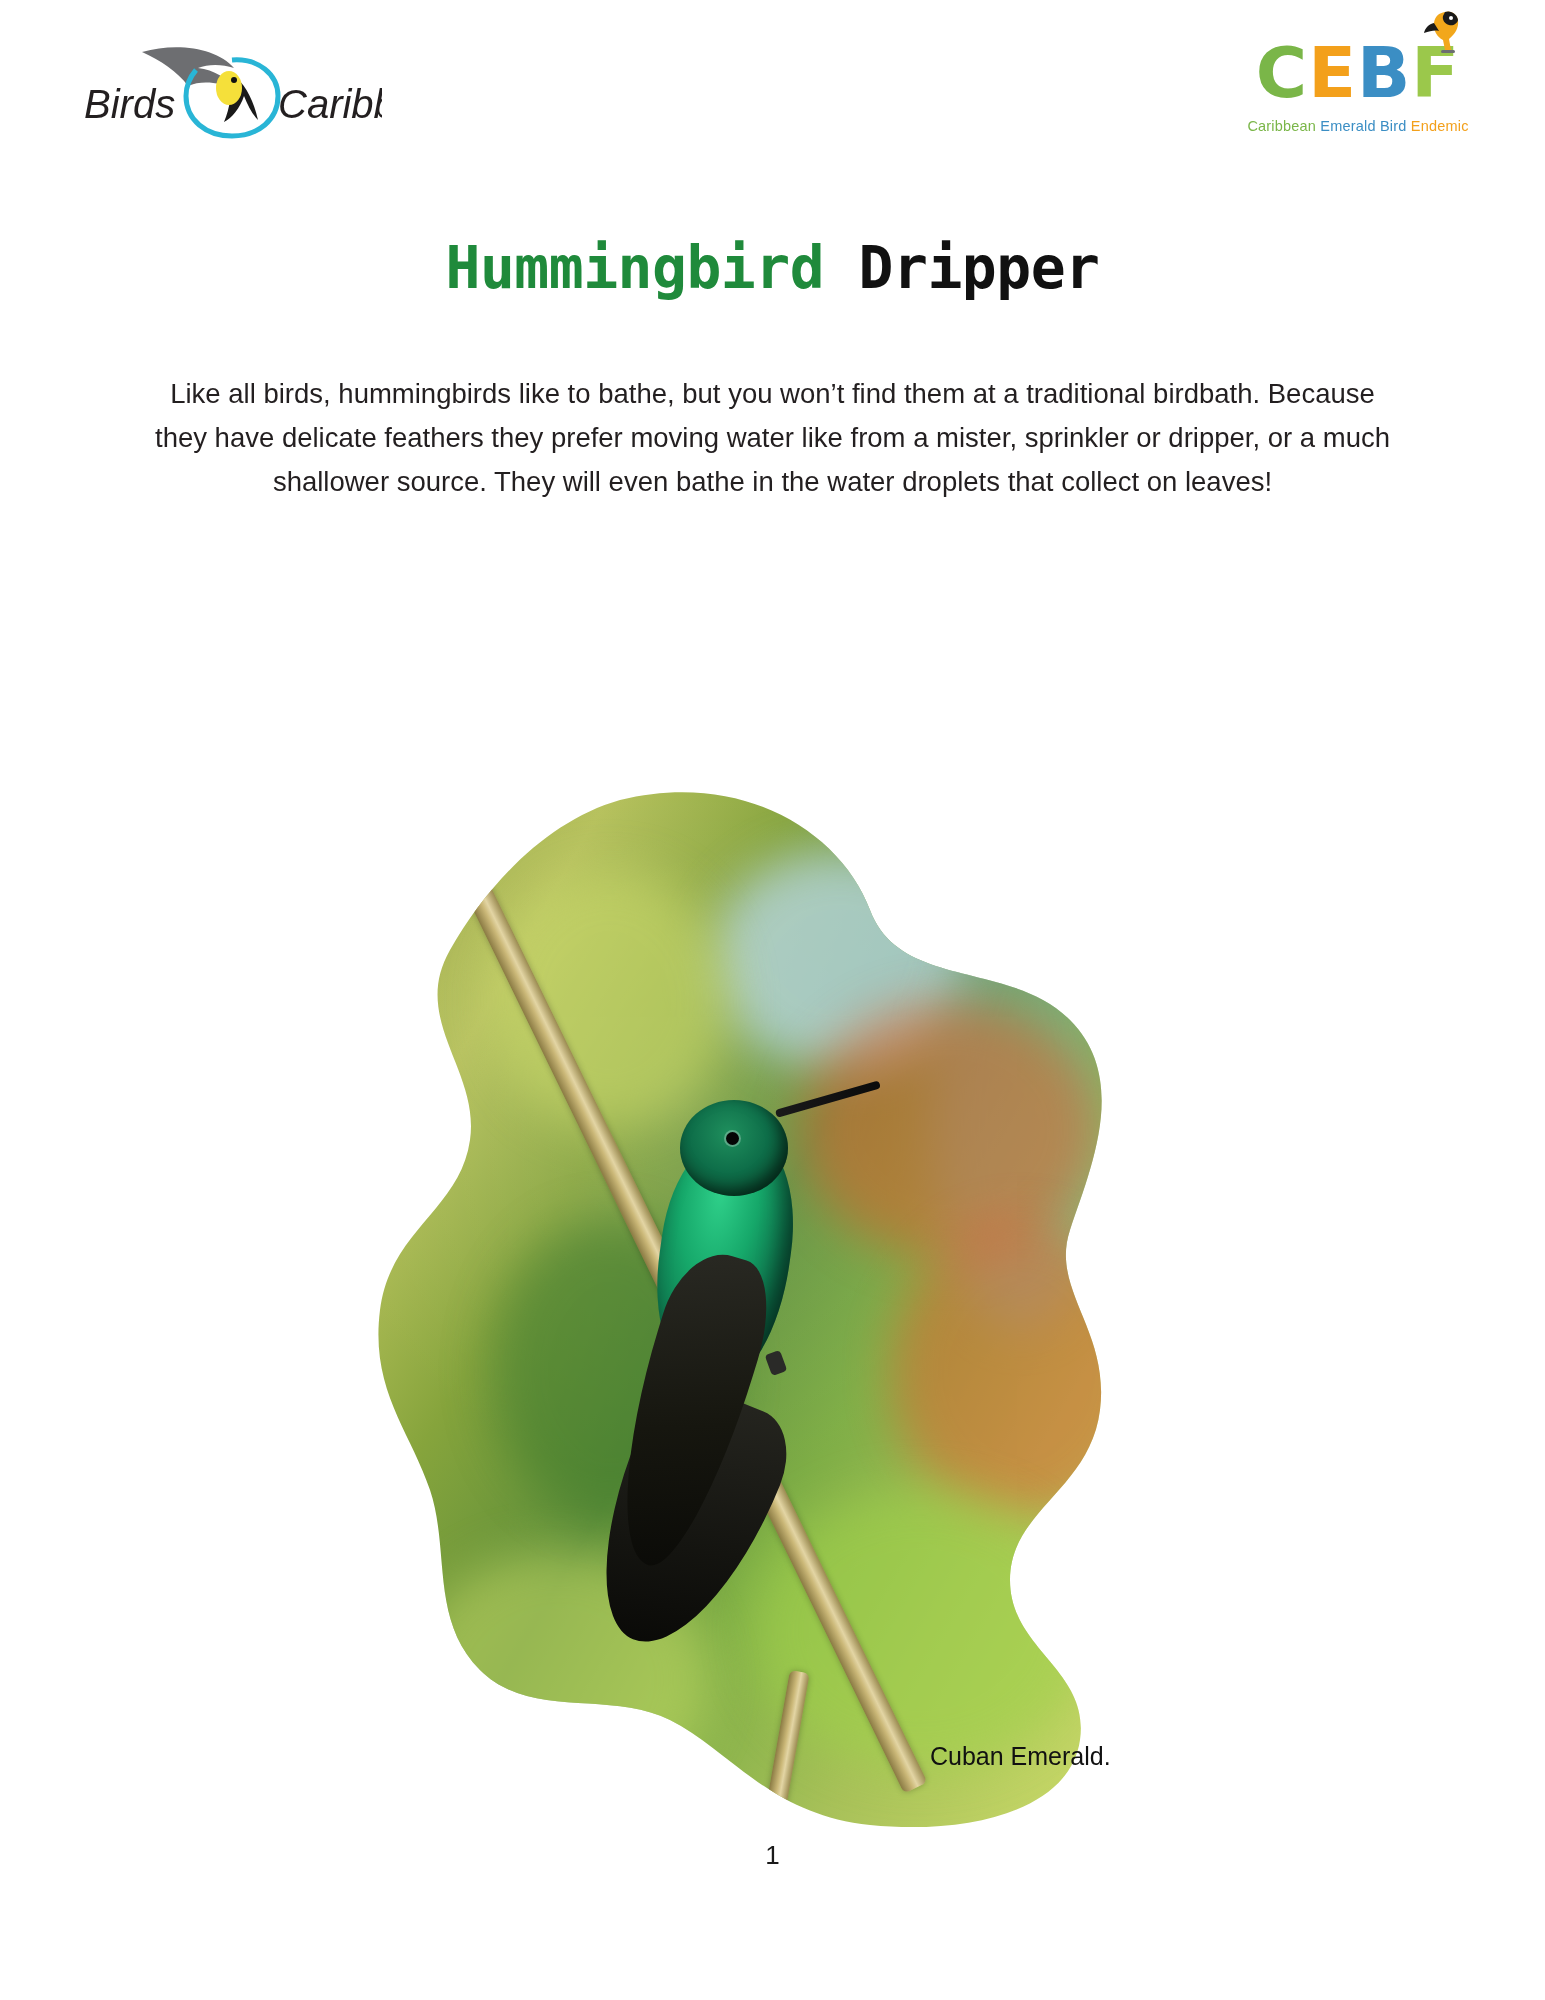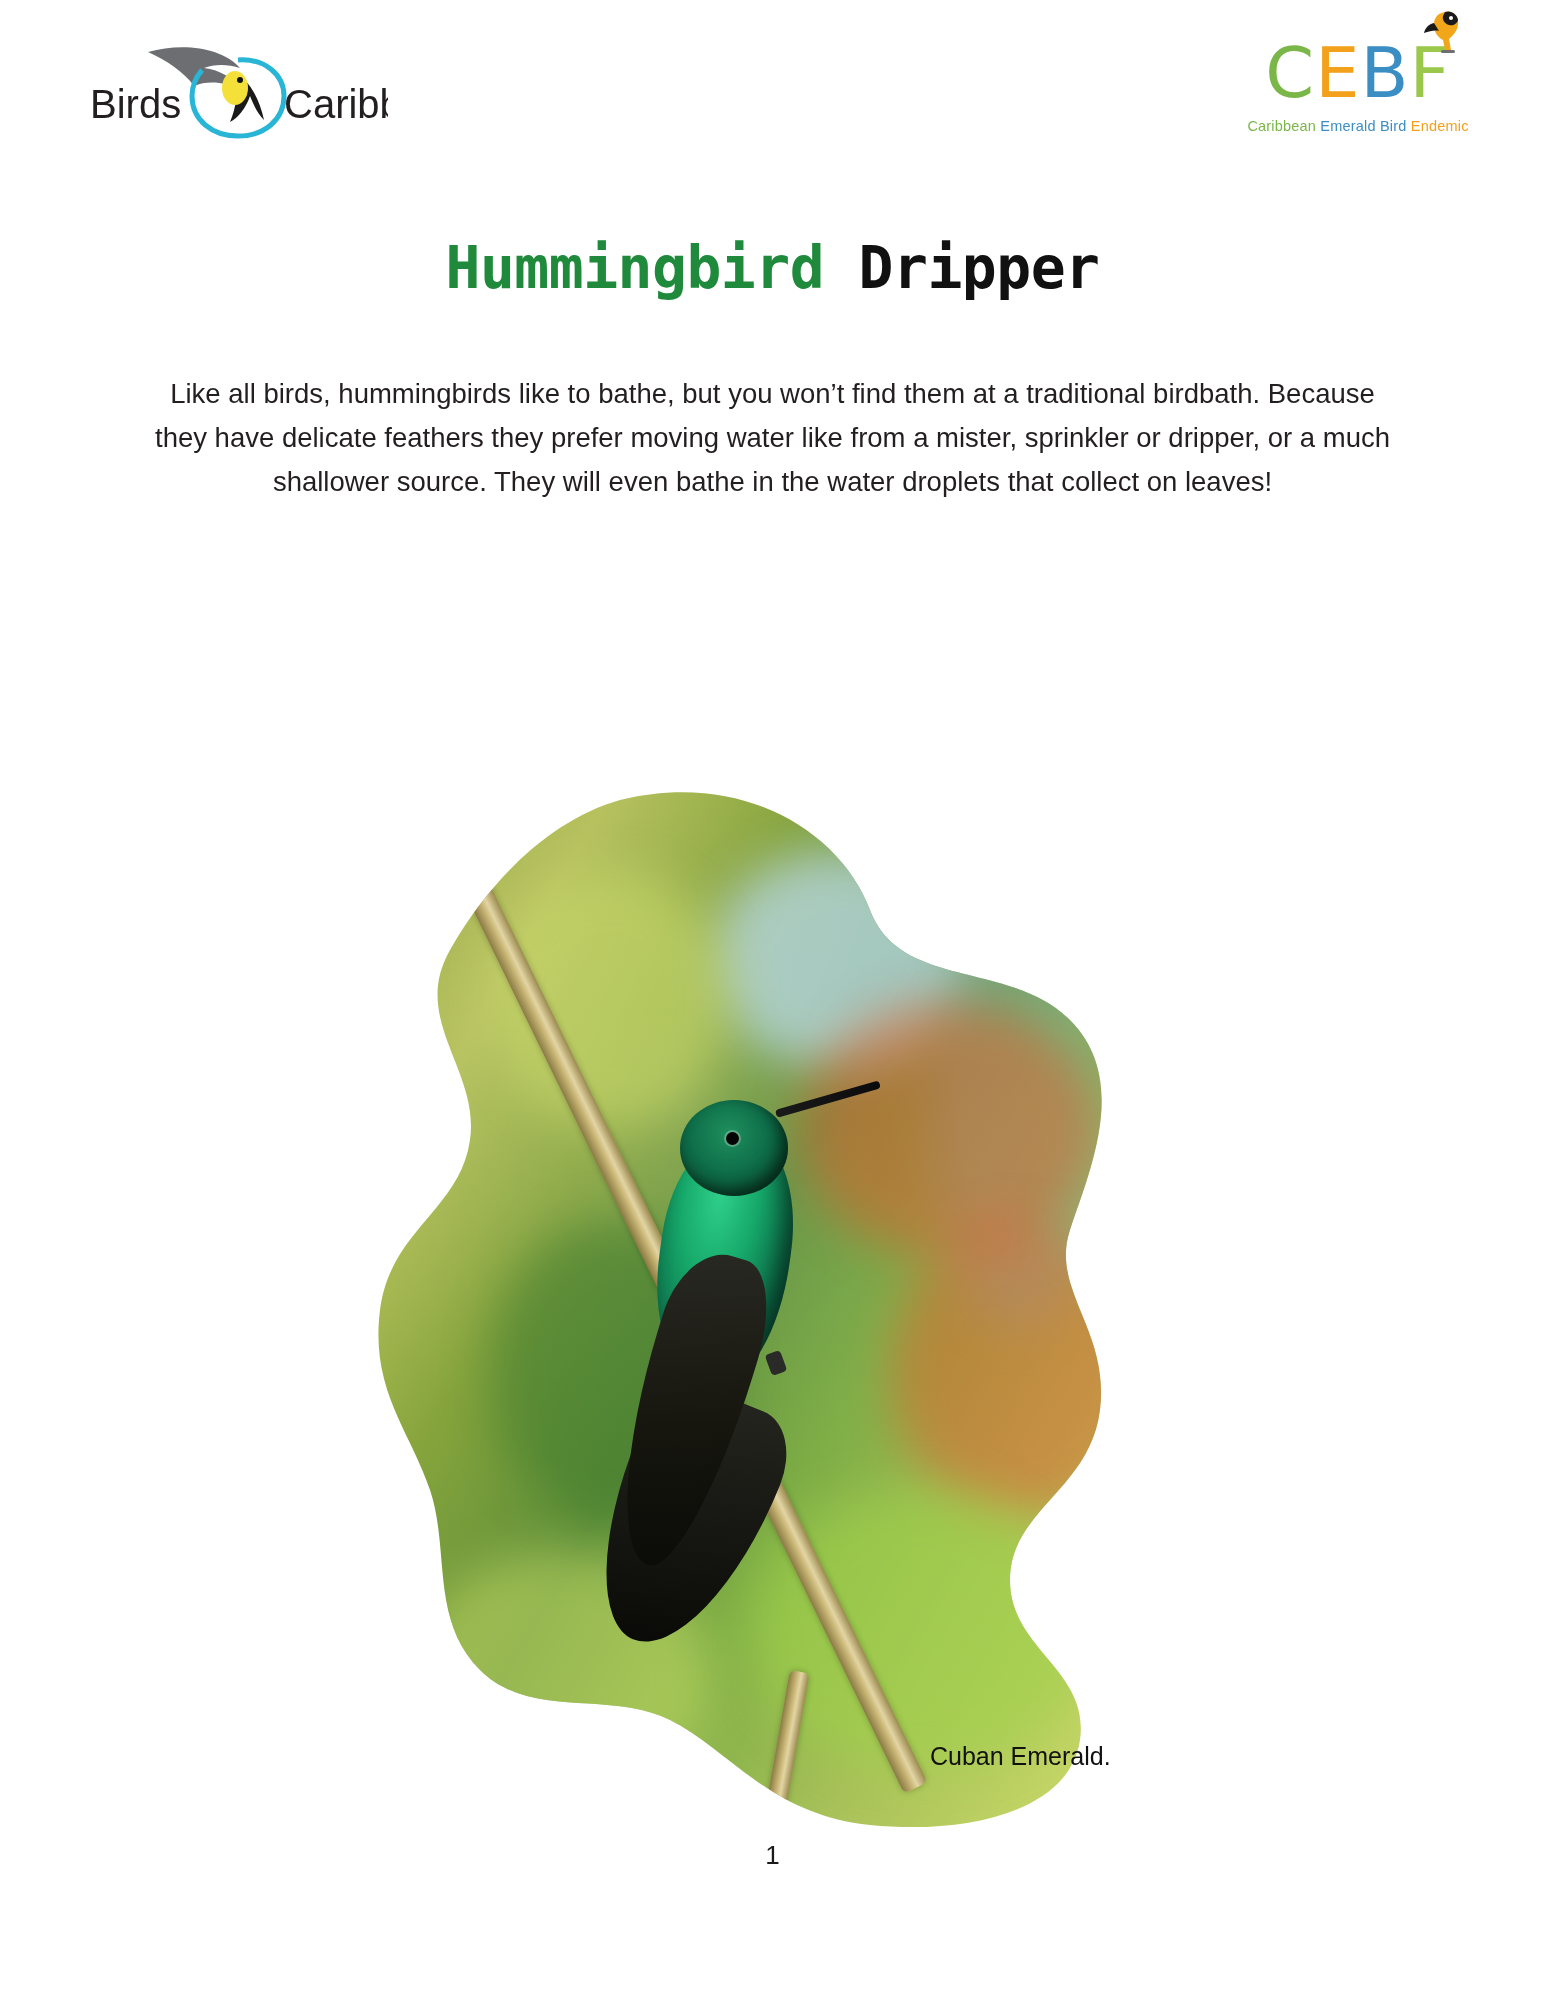--- a/index.html
+++ b/index.html
@@ -12,38 +12,39 @@
     height: 2000px;
     position: relative;
     font-family: "Liberation Sans", sans-serif;
     color: #1a1a1a;
     overflow: hidden;
   }
 
   
   .logo-bc {
     position: absolute;
-    left: 88px;
+    left: 82px;
     top: 40px;
     width: 300px;
     height: 115px;
+    font-style: italic;
   }
   .logo-bc svg { display: block; }
 
   .logo-cebf {
     position: absolute;
     right: 72px;
     top: 30px;
     width: 230px;
     height: 145px;
     text-align: center;
   }
   .cebf-letters {
     font-family: "DejaVu Sans", sans-serif;
-    font-weight: normal;
+    font-weight: bold;
     font-size: 70px;
     letter-spacing: 1px;
     line-height: 86px;
     white-space: nowrap;
   }
   .cebf-letters .c { color: #7ab648; }
   .cebf-letters .e { color: #f3a01b; }
   .cebf-letters .b { color: #3b8ec4; }
   .cebf-letters .f { color: #9bc84b; }
   .cebf-sub {

